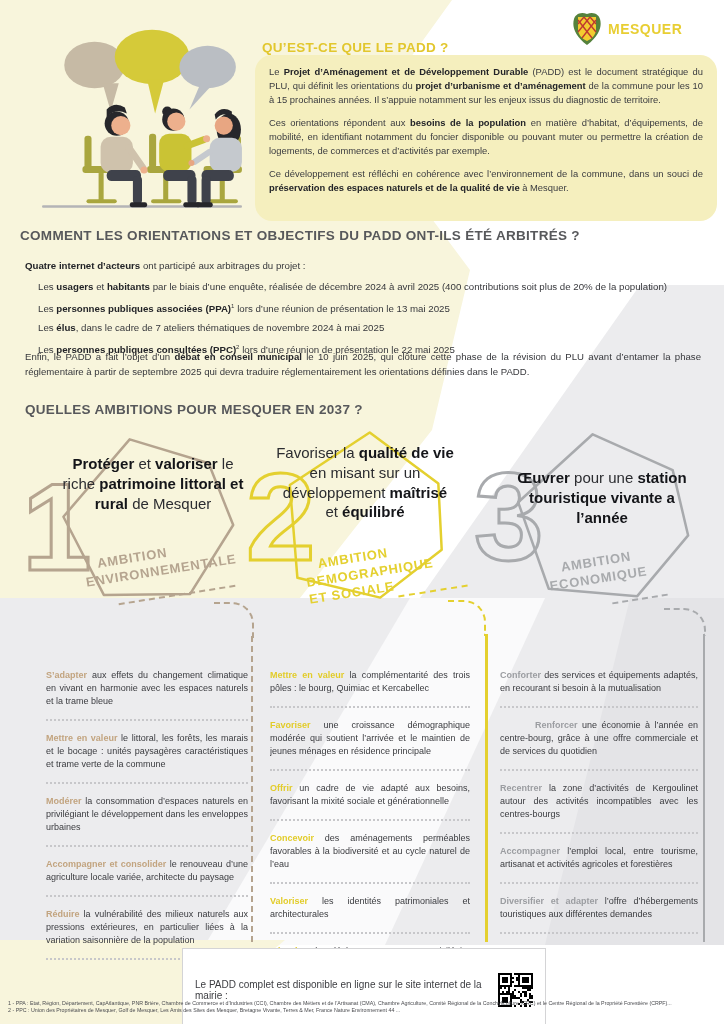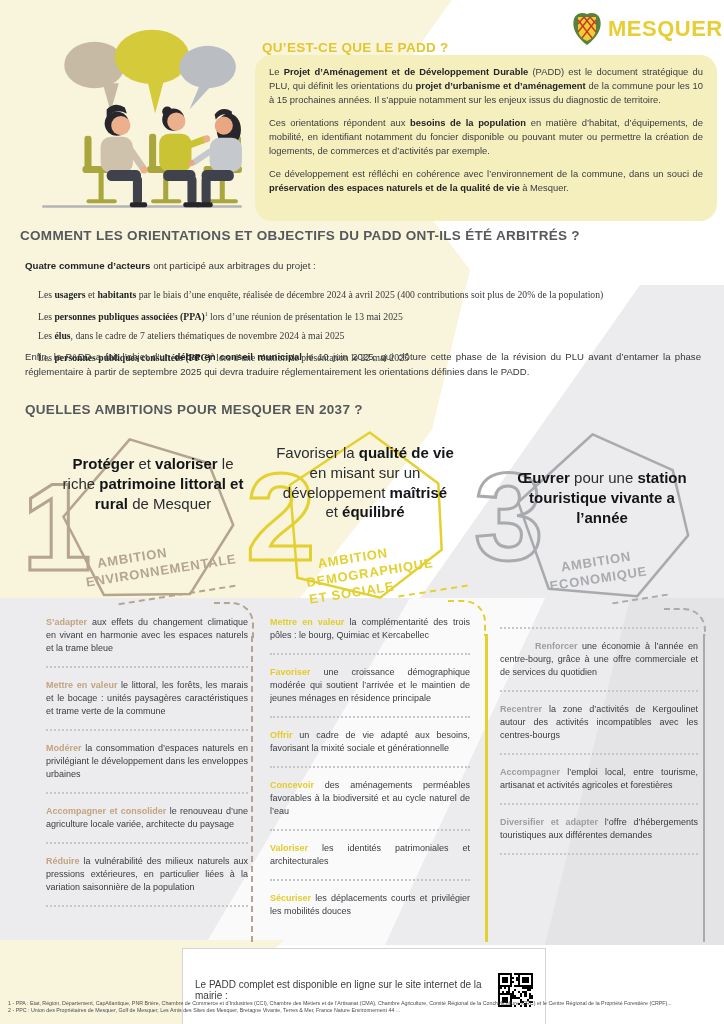--- a/index.html
+++ b/index.html
@@ -14,51 +14,51 @@
   .bg-grayband{left:0;top:598px;width:724px;height:347px;background:#ececee;}
   .bg-whitewedge{left:0;top:598px;width:724px;height:347px;background:#fafafb;
      clip-path:polygon(410px 0,545px 0,385px 347px,205px 347px);}
   .bg-darkwedge{left:0;top:598px;width:724px;height:347px;background:#e4e4e7;
      clip-path:polygon(630px 0,724px 0,724px 347px,545px 347px);}
   .bg-yellow-bottom{left:0;top:940px;width:724px;height:84px;background:#f8f5dc;
      clip-path:polygon(0 0,285px 0,185px 84px,0 84px);}
   
   .illus{position:absolute;left:36px;top:18px;}
   .logo{position:absolute;left:572px;top:12px;display:flex;align-items:center;gap:6px;}
-  .logo .brand{font-size:22px;font-weight:800;letter-spacing:.5px;color:#e8ce33;}
+  .logo .brand{font-size:14px;font-weight:800;letter-spacing:.5px;color:#e8ce33;}
   
   .s-title{position:absolute;font-size:13.5px;font-weight:800;letter-spacing:.3px;margin:0;}
   .t-yellow{color:#e2c72e;}
   .t-gray{color:#57585b;}
   .yellowbox{position:absolute;left:255px;top:55px;width:462px;box-sizing:border-box;
      background:#f5efbe;border-radius:17px;padding:10px 14px;}
   .p-body{font-size:9.4px;line-height:14px;text-align:justify;margin:0 0 9px 0;color:#3a3b3f;}
   .p-body:last-child{margin-bottom:16px;}
   .b{font-weight:800;color:#232428;}
   
   .intro{position:absolute;left:25px;top:260px;font-size:9.7px;}
-  .actors{position:absolute;left:38px;top:285px;width:684px;list-style:none;margin:0;padding:0;font-family:Liberation Serif, serif;}
+  .actors{position:absolute;left:38px;top:277px;width:684px;list-style:none;margin:0;padding:0;}
   .actors li{font-size:9.7px;line-height:19.5px;white-space:nowrap;}
   .actors sup{font-size:6px;}
   .conclusion{position:absolute;left:25px;top:349px;width:676px;font-size:9.6px;line-height:15px;
      text-align:justify;margin:0;}
   
   .hex{position:absolute;}
   .amb-num{position:absolute;}
   .amb-text{position:absolute;text-align:center;font-size:15px;line-height:1.32;color:#2b2c30;font-weight:500;}
   .amb-text .b{font-weight:800;color:#141519;}
   .amb-label{position:absolute;font-weight:800;letter-spacing:.8px;font-size:13px;line-height:1.3;
      transform:rotate(-9deg);white-space:nowrap;}
   .amb-label div:first-child{margin-left:14px;}
   .dash{position:absolute;border:0 dashed;}
   .curve{position:absolute;border:0 dashed;border-top-width:2.5px;border-right-width:2.5px;
      border-top-right-radius:22px;}
   .vert{position:absolute;}
   
-  .col{position:absolute;top:616px;height:308px;overflow:hidden;}
+  .col{position:absolute;top:669px;height:308px;overflow:hidden;}
   .obj{font-size:9px;line-height:13px;text-align:justify;margin:0;color:#3a3b3f;}
   .obj .lead{font-weight:800;}
   .objsep{border-top:2px dotted #c7c7ca;margin:11px 0;height:0;}
   
   .notice{position:absolute;left:182px;top:948px;width:364px;box-sizing:border-box;background:#fff;
      border:1px solid #d4d4d6;display:flex;align-items:center;gap:10px;padding:22px 12px;}
   .notice span{font-size:10px;color:#3c3d41;}
   .footnotes{position:absolute;left:8px;top:1000px;width:712px;font-size:5.3px;line-height:7px;color:#4a4b4f;}
 </style>
 </head>
@@ -141,21 +141,21 @@
   </div>
 
   <h2 class="s-title t-yellow" style="left:262px;top:40px;">QU’EST-CE QUE LE PADD ?</h2>
   <div class="yellowbox">
     <p class="p-body"><span>Le </span><span class="b">Projet d’Aménagement et de Développement Durable</span><span> (PADD) est le document stratégique du PLU, qui définit les orientations du </span><span class="b">projet d’urbanisme et d’aménagement</span><span> de la commune pour les 10 à 15 prochaines années. Il s’appuie notamment sur les enjeux issus du diagnostic de territoire.</span></p>
     <p class="p-body"><span>Ces orientations répondent aux </span><span class="b">besoins de la population</span><span> en matière d’habitat, d’équipements, de mobilité, en identifiant notamment du foncier disponible ou pouvant muter ou permettre la création de logements, de commerces et d’activités par exemple.</span></p>
     <p class="p-body"><span>Ce développement est réfléchi en cohérence avec l’environnement de la commune, dans un souci de </span><span class="b">préservation des espaces naturels et de la qualité de vie</span><span> à Mesquer.</span></p>
   </div>
 
   <h2 class="s-title t-gray" style="left:20px;top:228px;width:620px;">COMMENT LES ORIENTATIONS ET OBJECTIFS DU PADD ONT-ILS ÉTÉ ARBITRÉS ?</h2>
-  <div class="intro"><span class="b">Quatre commune d’acteurs</span><span> ont participé aux arbitrages du projet :</span></div>
+  <div class="intro"><span class="b">Quatre internet d’acteurs</span><span> ont participé aux arbitrages du projet :</span></div>
   <ul class="actors">
     <li><span>Les </span><span class="b">usagers</span><span> et </span><span class="b">habitants</span><span> par le biais d’une enquête, réalisée de décembre 2024 à avril 2025 (400 contributions soit plus de 20% de la population)</span></li>
     <li><span>Les </span><span class="b">personnes publiques associées (PPA)</span><sup>1</sup><span> lors d’une réunion de présentation le 13 mai 2025</span></li>
     <li><span>Les </span><span class="b">élus</span><span>, dans le cadre de 7 ateliers thématiques de novembre 2024 à mai 2025</span></li>
     <li><span>Les </span><span class="b">personnes publiques consultées (PPC)</span><sup>2</sup><span> lors d’une réunion de présentation le 22 mai 2025</span></li>
   </ul>
   <p class="conclusion"><span>Enfin, le PADD a fait l’objet d’un </span><span class="b">débat en conseil municipal</span><span> le 10 juin 2025, qui clôture cette phase de la révision du PLU avant d’entamer la phase réglementaire à partir de septembre 2025 qui devra traduire réglementairement les orientations définies dans le PADD.</span></p>
 
   <h2 class="s-title t-gray" style="left:25px;top:402px;">QUELLES AMBITIONS POUR MESQUER EN 2037 ?</h2>
 
@@ -224,20 +224,21 @@
       <div class="objsep"></div>
       <p class="obj"><span class="lead" style="color: rgb(226, 204, 42);">Offrir</span> un cadre de vie adapté aux besoins, favorisant la mixité sociale et générationnelle</p>
       <div class="objsep"></div>
       <p class="obj"><span class="lead" style="color: rgb(226, 204, 42);">Concevoir</span> des aménagements perméables favorables à la biodiversité et au cycle naturel de l’eau</p>
       <div class="objsep"></div>
       <p class="obj"><span class="lead" style="color: rgb(226, 204, 42);">Valoriser</span> les identités patrimoniales et architecturales</p>
       <div class="objsep"></div>
       <p class="obj"><span class="lead" style="color: rgb(226, 204, 42);">Sécuriser</span> les déplacements courts et privilégier les mobilités douces</p>
     </div>
   <div class="col" style="left:500px;width:198px;">
+      <p class="obj"><span class="lead" style="color: rgb(155, 157, 161);">Conforter</span> des services et équipements adaptés, en recourant si besoin à la mutualisation</p>
       <div class="objsep"></div>
       <p class="obj"><span class="lead" style="color: rgb(155, 157, 161); padding-left: 35px;">Renforcer</span> une économie à l’année en centre-bourg, grâce à une offre commerciale et de services du quotidien</p>
       <div class="objsep"></div>
       <p class="obj"><span class="lead" style="color: rgb(155, 157, 161);">Recentrer</span> la zone d’activités de Kergoulinet autour des activités incompatibles avec les centres-bourgs</p>
       <div class="objsep"></div>
       <p class="obj"><span class="lead" style="color: rgb(155, 157, 161);">Accompagner</span> l’emploi local, entre tourisme, artisanat et activités agricoles et forestières</p>
       <div class="objsep"></div>
       <p class="obj"><span class="lead" style="color: rgb(155, 157, 161);">Diversifier et adapter</span> l’offre d’hébergements touristiques aux différentes demandes</p>
       <div class="objsep"></div>
     </div>

